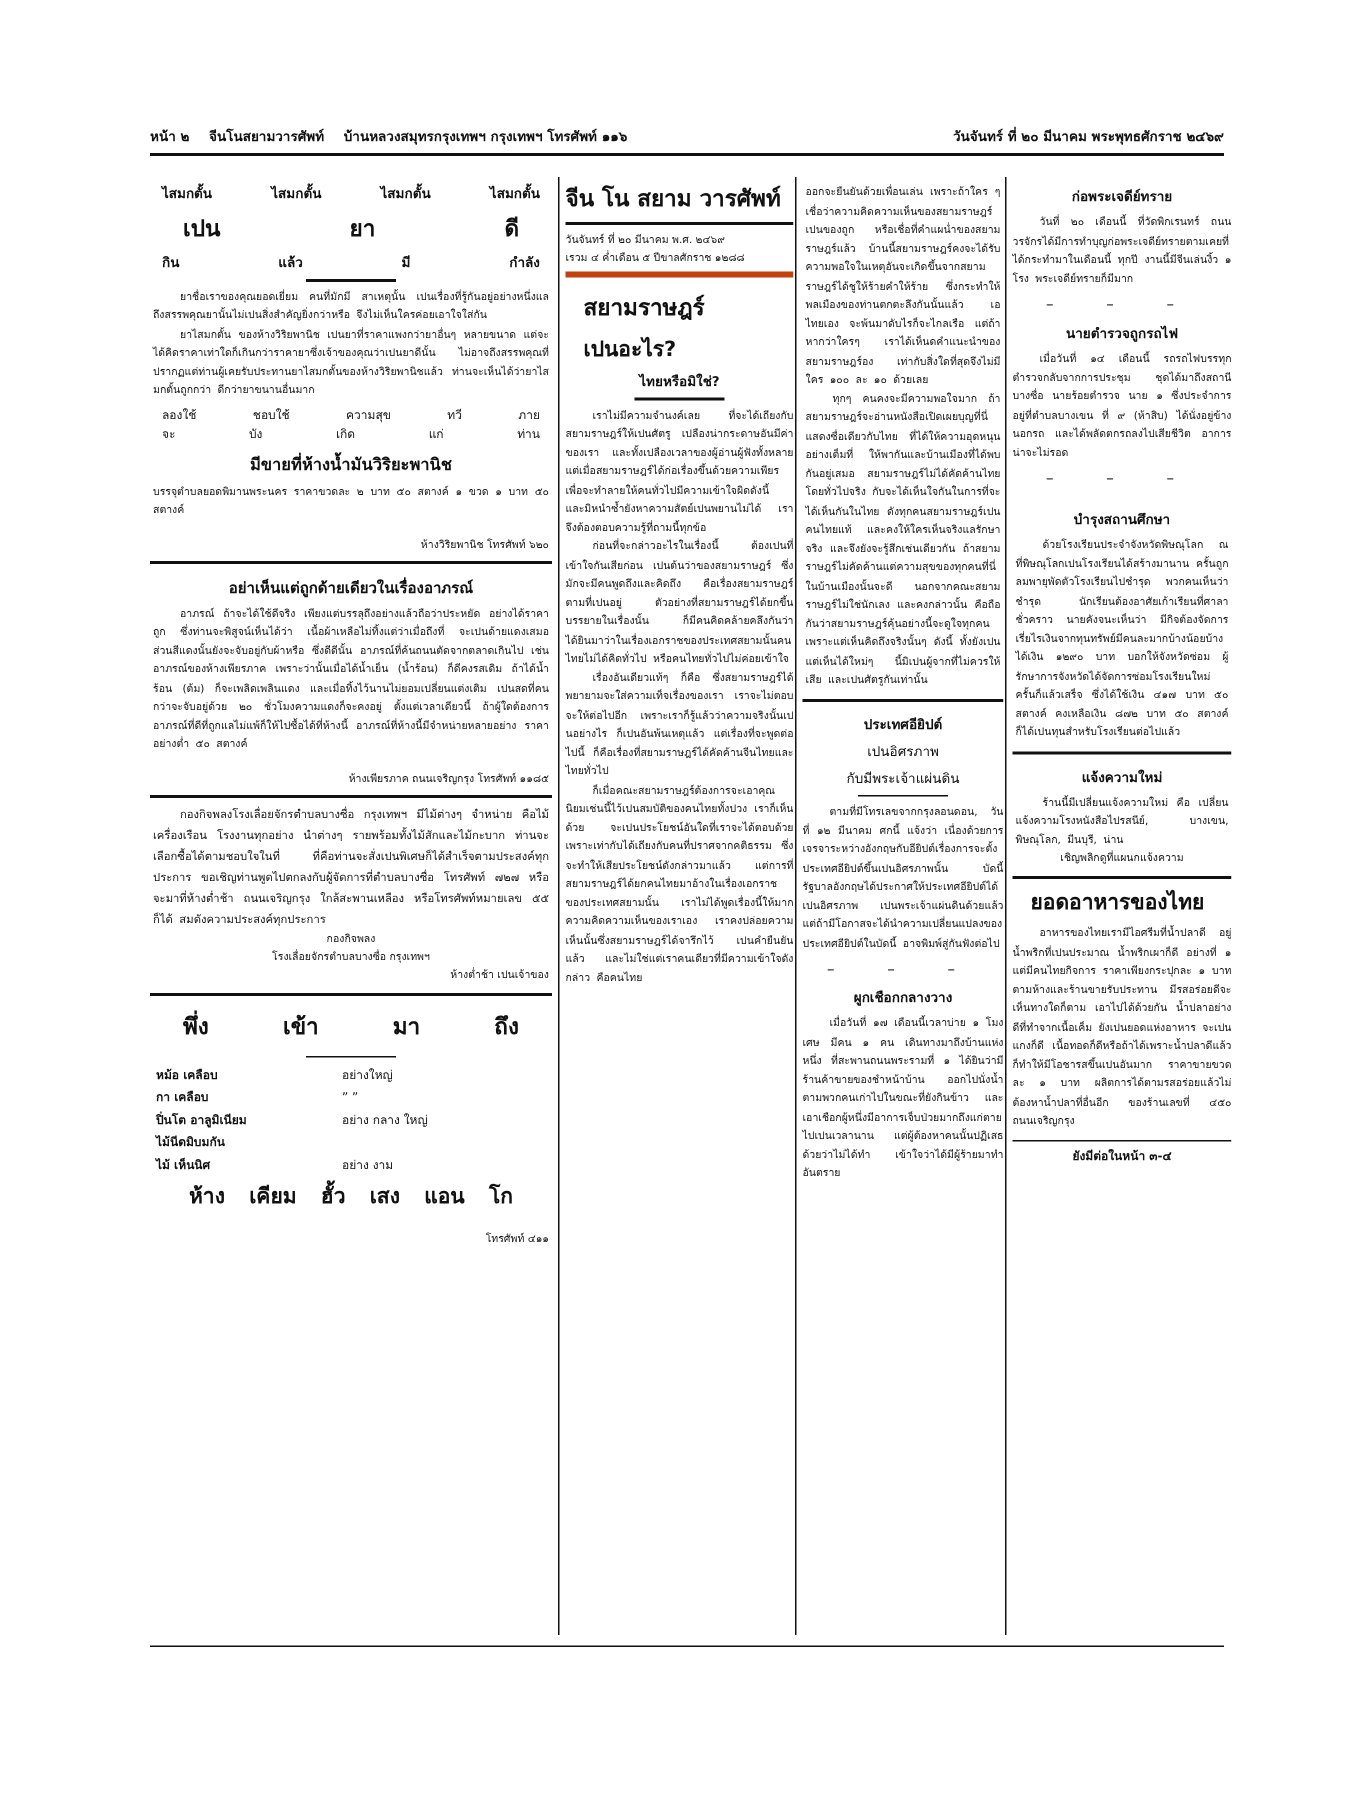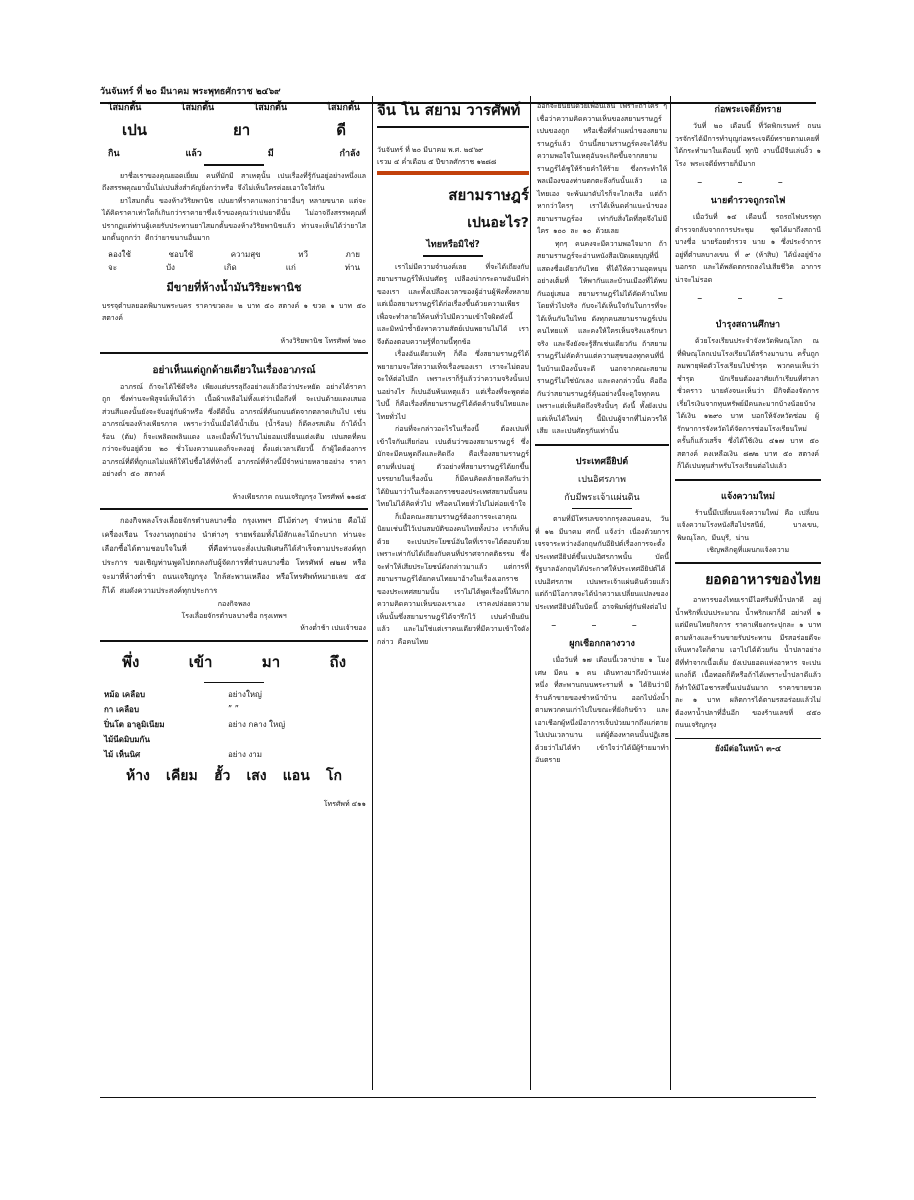--- a/index.html
+++ b/index.html
@@ -7,33 +7,33 @@
     width: 914px; height: 1200px; position: relative; overflow: hidden;
     font-family: "DejaVu Sans", sans-serif; color: #111;
   }
   .page { position: absolute; left: 100px; top: 80px; width: 716px; height: 1040px; }
   .masthead {
     position: absolute; left: 0; top: 0; width: 716px; height: 22px;
     border-bottom: 2px solid #111; font-size: 9px; font-weight: bold;
     display: flex; align-items: center; justify-content: space-between;
   }
   .masthead .left span { margin-right: 10px; }
-  .col { position: absolute; top: 16px; bottom: 30px; overflow: hidden; }
+  .col { position: absolute; top: 38px; bottom: 30px; overflow: hidden; }
   .c1 { left: 0; width: 268px; }
   .c2 { left: 272px; width: 152px; border-left: 1.5px solid #111; padding-left: 4px; }
   .c3 { left: 430px; width: 134px; border-left: 1.5px solid #111; padding-left: 4px; }
   .c4 { left: 570px; width: 146px; border-left: 1.5px solid #111; padding-left: 4px; }
   .section { border-bottom: 2px solid #111; padding: 4px 2px 6px 2px; }
   .section:last-child { border-bottom: none; }
   .p { font-size: 7px; line-height: 12.5px; text-align: justify; margin: 0; word-spacing: 2px; }
   .p.indent { text-indent: 18px; }
   .center { text-align: center; }
   .right { text-align: right; }
   .h-small { font-size: 9px; font-weight: bold; text-align: center; margin: 4px 0; }
-  .h-med { font-size: 13px; font-weight: bold; text-align: right; margin: 4px 0; }
+  .h-med { font-size: 13px; font-weight: bold; text-align: left; margin: 4px 12px; }
   .rule-short { width: 60px; height: 1.5px; background: #111; margin: 4px auto; }
   .dashes { text-align: center; font-size: 10px; letter-spacing: 16px; margin: 6px 0; }
   .ad-row { display: flex; justify-content: space-between; font-size: 9px; font-weight: bold; padding: 0 6px; }
   .ad-row.big { font-size: 15px; padding: 4px 20px; }
   .ad-row.mid { font-size: 11px; padding: 2px 24px; }
   .title-box { font-size: 15px; font-weight: bold; padding: 2px 0 4px; border-bottom: 2px solid #111; }
   .meta { font-size: 7px; line-height: 12px; }
   .product-list { font-size: 8px; line-height: 15px; padding-left: 2px; }
   .product-list .row { display: flex; gap: 12px; }
   .product-list .name { width: 80px; font-weight: bold; }
@@ -41,20 +41,25 @@
   .signature { font-size: 7px; text-align: right; margin-top: 10px; }
   .footer-note { font-size: 8px; font-weight: bold; text-align: center; margin-top: 6px; border-top: 1.5px solid #111; padding-top: 3px; }
   .bottom-rule { position: absolute; left: 0; right: 0; bottom: 22px; height: 1.5px; background: #111; }
 </style>
 </head>
 <body>
 
 <div class="page">
 
   <div class="masthead">
+    <div class="left">
+      <span>หน้า ๒</span>
+      <span>จีนโนสยามวารศัพท์</span>
+      <span>บ้านหลวงสมุทรกรุงเทพฯ กรุงเทพฯ โทรศัพท์ ๑๑๖</span>
+    </div>
     <div>วันจันทร์ ที่ ๒๐ มีนาคม พระพุทธศักราช ๒๔๖๙</div>
   </div>
 
   <div class="col c1">
     <div class="section">
       <div class="ad-row">
         <span>ไสมกตั้น</span>
         <span>ไสมกตั้น</span>
         <span>ไสมกตั้น</span>
         <span>ไสมกตั้น</span>
@@ -142,29 +147,29 @@
         <span>เสง</span>
         <span>แอน</span>
         <span>โก</span>
       </div>
       <div class="signature">โทรศัพท์ ๔๑๑</div>
     </div>
   </div>
 
   <div class="col c2">
     <div class="title-box">จีน โน สยาม วารศัพท์</div>
-    <div class="meta" style="margin-top:16px">วันจันทร์ ที่ ๒๐ มีนาคม พ.ศ. ๒๔๖๙</div>
+    <div class="meta" style="margin-top:4px">วันจันทร์ ที่ ๒๐ มีนาคม พ.ศ. ๒๔๖๙</div>
     <div class="meta" style="border-bottom:4px solid #c2410c;padding-bottom:3px">เรวม ๔ ค่ำเดือน ๕ ปีขาลศักราช ๑๒๘๘</div>
     <div class="h-med" style="font-size:15px;margin-top:8px">สยามราษฎร์</div>
     <div class="h-med" style="font-size:14px">เปนอะไร?</div>
     <div class="h-small">ไทยหรือมิใช่?</div>
     <div class="rule-short"></div>
     <p class="p indent">เราไม่มีความจำนงค์เลย ที่จะได้เถียงกับสยามราษฎร์ให้เปนศัตรู เปลืองน่ากระดาษอันมีค่าของเรา และทั้งเปลืองเวลาของผู้อ่านผู้ฟังทั้งหลาย แต่เมื่อสยามราษฎร์ได้ก่อเรื่องขึ้นด้วยความเพียรเพื่อจะทำลายให้คนทั่วไปมีความเข้าใจผิดดังนี้ และมิหนำซ้ำยังหาความสัตย์เปนพยานไม่ได้ เราจึงต้องตอบความรู้ที่ถามนี้ทุกข้อ</p>
+    <p class="p indent">ก่อนที่จะกล่าวอะไรในเรื่องนี้ ต้องเปนที่เข้าใจกันเสียก่อน เปนต้นว่าของสยามราษฎร์ ซึ่งมักจะมีคนพูดถึงและคิดถึง คือเรื่องสยามราษฎร์ตามที่เปนอยู่ ตัวอย่างที่สยามราษฎร์ได้ยกขึ้นบรรยายในเรื่องนั้น ก็มีคนคิดคล้ายคลึงกันว่า ได้ยินมาว่าในเรื่องเอกราชของประเทศสยามนั้นคนไทยไม่ได้คิดทั่วไป หรือคนไทยทั่วไปไม่ค่อยเข้าใจ</p>
     <p class="p indent">เรื่องอันเดียวแท้ๆ ก็คือ ซึ่งสยามราษฎร์ได้พยายามจะใส่ความเท็จเรื่องของเรา เราจะไม่ตอบจะให้ต่อไปอีก เพราะเราก็รู้แล้วว่าความจริงนั้นเปนอย่างไร ก็เปนอันพ้นเหตุแล้ว แต่เรื่องที่จะพูดต่อไปนี้ ก็คือเรื่องที่สยามราษฎร์ได้คัดค้านจีนไทยและไทยทั่วไป</p>
-    <p class="p indent">ก่อนที่จะกล่าวอะไรในเรื่องนี้ ต้องเปนที่เข้าใจกันเสียก่อน เปนต้นว่าของสยามราษฎร์ ซึ่งมักจะมีคนพูดถึงและคิดถึง คือเรื่องสยามราษฎร์ตามที่เปนอยู่ ตัวอย่างที่สยามราษฎร์ได้ยกขึ้นบรรยายในเรื่องนั้น ก็มีคนคิดคล้ายคลึงกันว่า ได้ยินมาว่าในเรื่องเอกราชของประเทศสยามนั้นคนไทยไม่ได้คิดทั่วไป หรือคนไทยทั่วไปไม่ค่อยเข้าใจ</p>
     <p class="p indent">ก็เมื่อคณะสยามราษฎร์ต้องการจะเอาคุณนิยมเช่นนี้ไว้เปนสมบัติของคนไทยทั้งปวง เราก็เห็นด้วย จะเปนประโยชน์อันใดที่เราจะได้ตอบด้วย เพราะเท่ากับได้เถียงกับคนที่ปราศจากคติธรรม ซึ่งจะทำให้เสียประโยชน์ดังกล่าวมาแล้ว แต่การที่สยามราษฎร์ได้ยกคนไทยมาอ้างในเรื่องเอกราชของประเทศสยามนั้น เราไม่ได้พูดเรื่องนี้ให้มาก ความคิดความเห็นของเราเอง เราคงปล่อยความเห็นนั้นซึ่งสยามราษฎร์ได้จารึกไว้ เปนคำยืนยันแล้ว และไม่ใช่แต่เราคนเดียวที่มีความเข้าใจดังกล่าว คือคนไทย</p>
   </div>
 
   <div class="col c3">
     <div class="section">
       <p class="p">ออกจะยืนยันด้วยเพื่อนเล่น เพราะถ้าใคร ๆ เชื่อว่าความคิดความเห็นของสยามราษฎร์เปนของถูก หรือเชื่อที่คำแผน่ำของสยามราษฎร์แล้ว บ้านนี้สยามราษฎร์คงจะได้รับความพอใจในเหตุอันจะเกิดขึ้นจากสยามราษฎร์ได้ชูให้ร้ายคำให้ร้าย ซึ่งกระทำให้พลเมืองของท่านตกตะลึงกันนั้นแล้ว เอ ไทยเอง จะพ้นมาดับไรก็จะไกลเรือ แต่ถ้าหากว่าใครๆ เราได้เห็นดคำแนะนำของสยามราษฎร์อง เท่ากับสิ่งใดที่สุดจึงไม่มีใคร ๑๐๐ ละ ๑๐ ด้วยเลย</p>
       <p class="p indent">ทุกๆ คนคงจะมีความพอใจมาก ถ้าสยามราษฎร์จะอ่านหนังสือเปิดเผยบุญที่นี่แสดงซื่อเดียวกับไทย ที่ได้ให้ความอุดหนุนอย่างเต็มที่ ให้พากันและบ้านเมืองที่ได้พบกันอยู่เสมอ สยามราษฎร์ไม่ได้คัดค้านไทยโดยทั่วไปจริง กับจะได้เห็นใจกันในการที่จะได้เห็นกันในไทย ดังทุกคนสยามราษฎร์เปนคนไทยแท้ และคงให้ใครเห็นจริงแลรักษาจริง และจึงยังจะรู้สึกเช่นเดียวกัน ถ้าสยามราษฎร์ไม่คัดค้านแต่ความสุขของทุกคนที่นี่ในบ้านเมืองนั้นจะดี นอกจากคณะสยามราษฎร์ไม่ใช่นักเลง และคงกล่าวนั้น คือถือกันว่าสยามราษฎร์คุ้นอย่างนี้จะดูใจทุกคน เพราะแต่เห็นคิดถึงจริงนั้นๆ ดังนี้ ทั้งยังเปนแต่เห็นได้ใหม่ๆ นี้มิเปนผู้จากที่ไม่ควรให้เสีย และเปนศัตรูกันเท่านั้น</p>
     </div>
     <div style="padding-top:4px">
       <div class="h-small">ประเทศอียิปต์</div>

